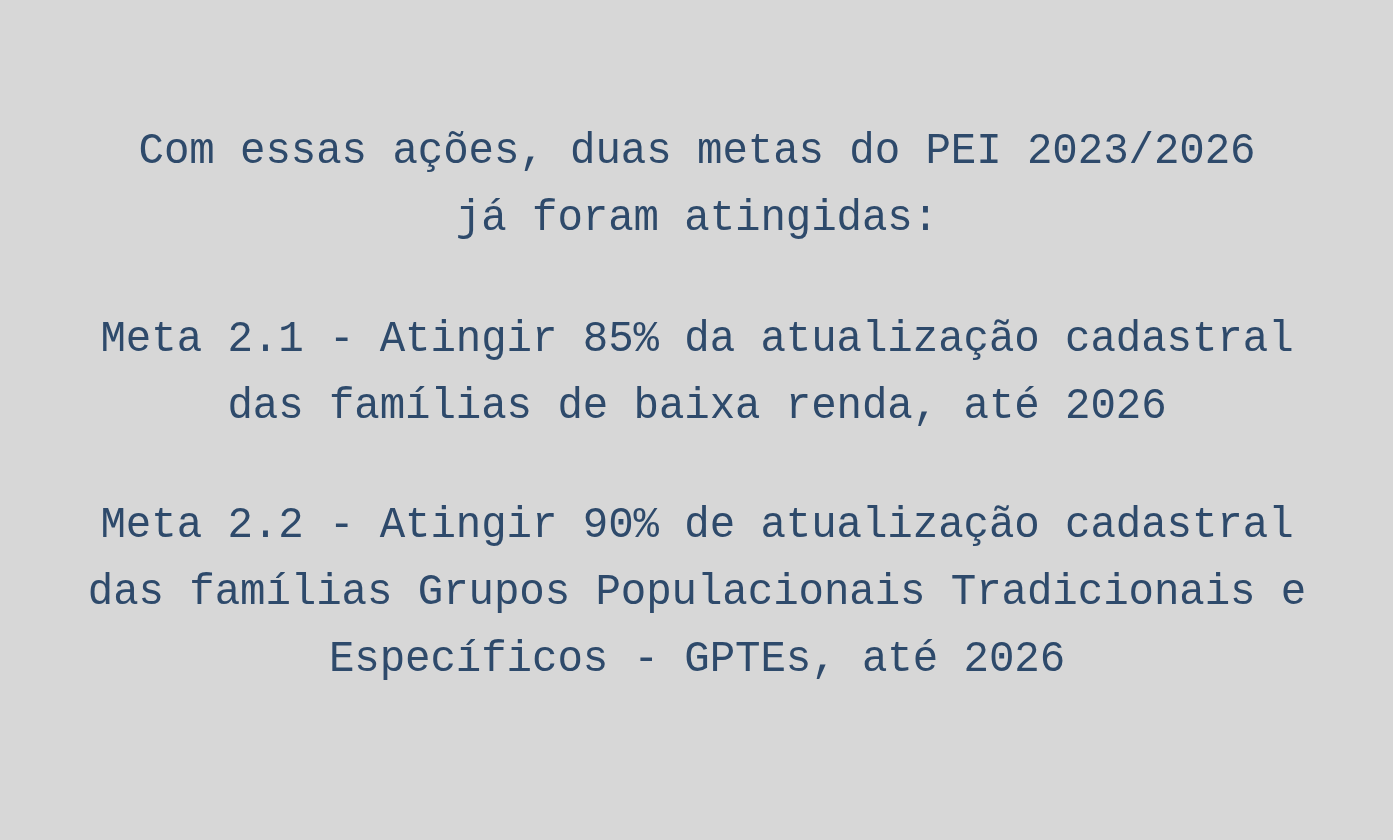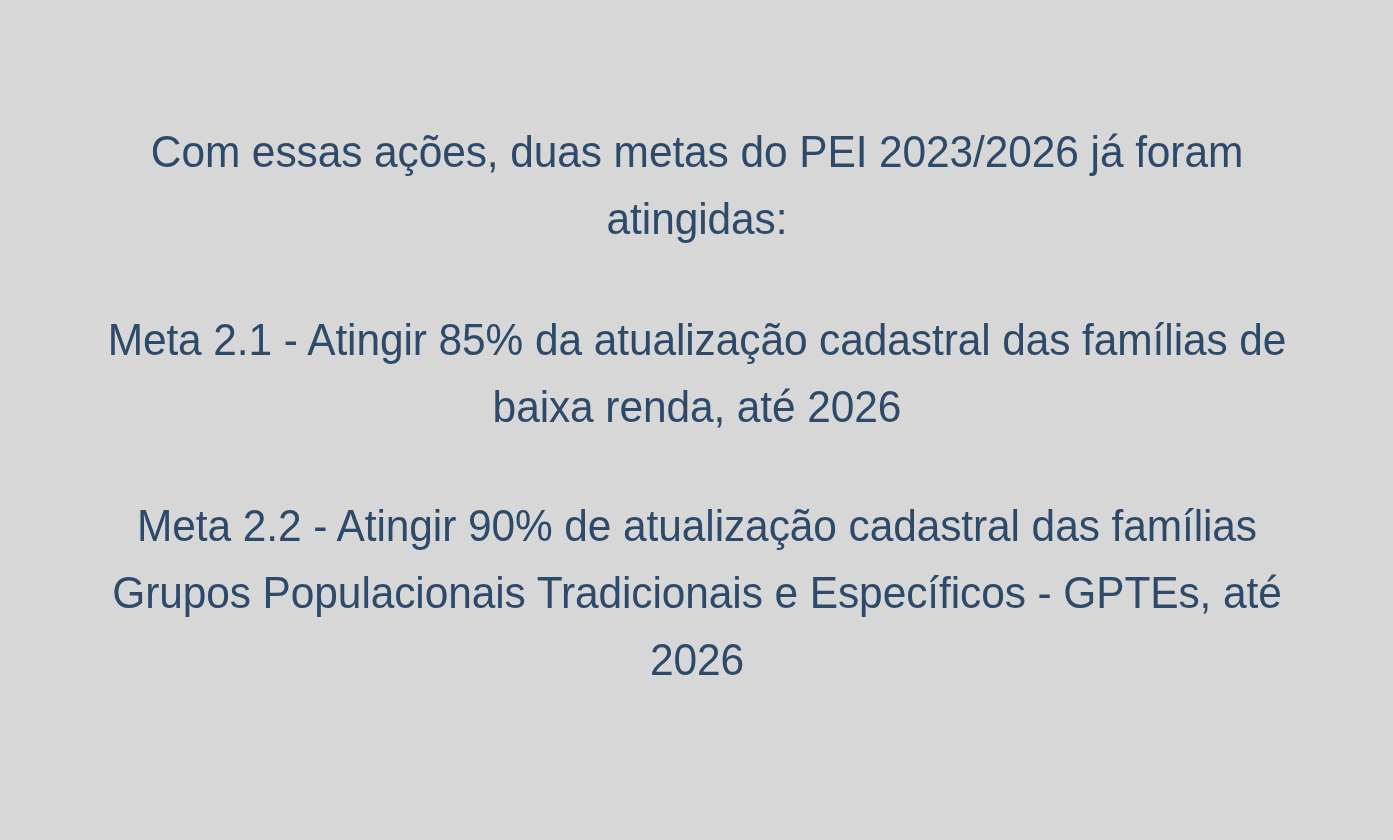--- a/index.html
+++ b/index.html
@@ -27,20 +27,21 @@
     align-items: center;
   }
 
   .content-block {
     width: 1393px;
     padding-top: 118px;
     box-sizing: border-box;
     display: flex;
     flex-direction: column;
     align-items: center;
+    font-family: Liberation Mono, monospace;
   }
 
   .para {
     color: #2e4a6b;
     font-size: 44px;
     line-height: 67px;
     text-align: center;
     font-weight: 400;
     letter-spacing: -0.1px;
     transform: scaleX(0.965);

